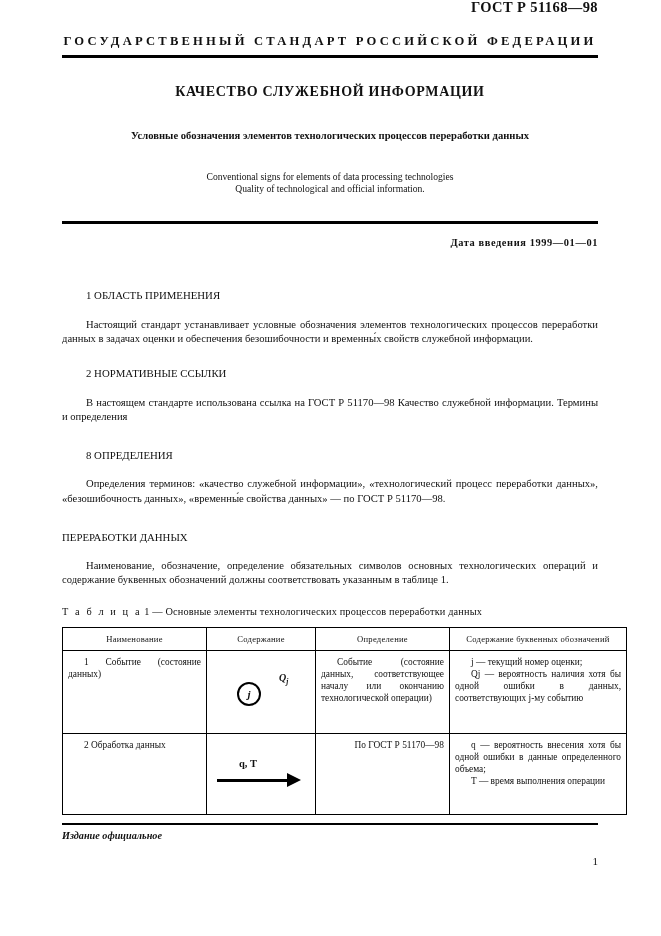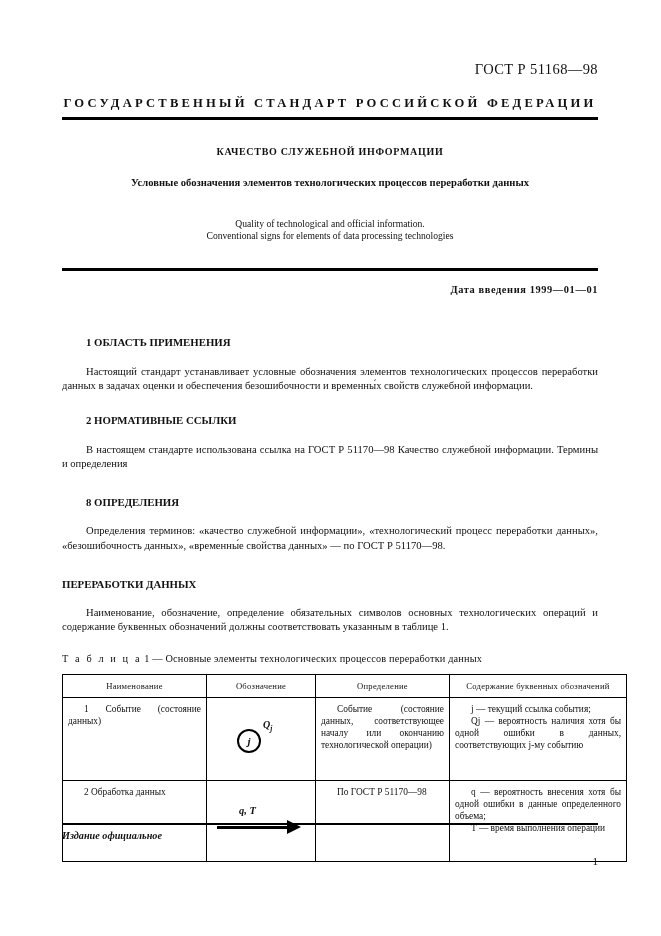--- a/index.html
+++ b/index.html
@@ -21,54 +21,53 @@
     left: 62px;
     top: 0;
     width: 536px;
     height: 936px;
   }
 
   
   .doc-number {
     text-align: right;
     font-size: 14.5px;
-    font-weight: normal;
+    font-weight: bold;
     letter-spacing: 0.4px;
-    margin-top: 62px;
     line-height: 1.1;
   }
 
   .std-line {
     text-align: center;
     font-size: 12.6px;
     font-weight: bold;
     letter-spacing: 3.2px;
     margin-top: 18px;
     white-space: nowrap;
   }
 
   .rule-thick {
     height: 3px;
     background: #000;
     margin-top: 6px;
   }
 
   .title-main {
     text-align: center;
-    font-size: 10px;
+    font-size: 14px;
     font-weight: bold;
     letter-spacing: 0.7px;
     margin-top: 26px;
   }
 
   .title-sub {
     text-align: center;
     font-size: 10.6px;
     font-weight: bold;
-    margin-top: 20px;
+    margin-top: 30px;
   }
 
   .title-en {
     text-align: center;
     font-size: 9.6px;
     margin-top: 30px;
     line-height: 1.28;
   }
 
   .rule-thick-2 {
@@ -85,21 +84,21 @@
     margin-top: 13px;
   }
 
   
   .body-wrap {
     margin-top: 40px;
   }
 
   h2.section {
     font-size: 10.8px;
-    font-weight: bold;
+    font-weight: normal;
     margin: 0;
     padding: 0;
     text-indent: 24px;
     line-height: 1.35;
   }
   h2.section.wide {
     text-indent: 24px;
   }
   h2.section .cont {
     display: block;
@@ -154,21 +153,21 @@
     padding: 5px 5px 5px 5px;
   }
   .c1 { width: 137px; }
   .c2 { width: 102px; }
   .c3 { width: 127px; }
   .c4 { width: 170px; }
 
   td.justify { text-align: justify; text-align-last: left; }
   td .ind { text-indent: 16px; display: block; }
   td.sym { text-align: center; }
-  td.center-text { text-align: left; }
+  td.center-text { text-align: right; }
 
   .row1 td { height: 72px; }
   .row2 td { height: 70px; }
 
   
   .sym-event {
     position: relative;
     width: 60px;
     height: 46px;
     margin: 14px auto 0 auto;
@@ -184,21 +183,21 @@
     box-sizing: border-box;
     font-size: 11px;
     font-style: italic;
     font-family: "Liberation Serif", serif;
     line-height: 20px;
     text-align: center;
     font-weight: bold;
   }
   .sym-event .sup {
     position: absolute;
-    left: 32px;
+    left: 48px;
     top: 2px;
     font-size: 10px;
     font-weight: bold;
     font-style: italic;
   }
   .sym-event .sup sub {
     font-size: 7.5px;
   }
 
   .sym-arrow {
@@ -206,21 +205,20 @@
     width: 88px;
     height: 40px;
     margin: 18px auto 0 auto;
   }
   .sym-arrow .lbl {
     position: absolute;
     left: 22px;
     top: 0;
     font-size: 10.5px;
     font-weight: bold;
-    font-style: italic;
   }
   .sym-arrow .shaft {
     position: absolute;
     left: 0;
     top: 22px;
     width: 74px;
     height: 2.6px;
     background: #000;
   }
   .sym-arrow .head {
@@ -267,22 +265,22 @@
 
   <div class="std-line">ГОСУДАРСТВЕННЫЙ СТАНДАРТ РОССИЙСКОЙ ФЕДЕРАЦИИ</div>
 
   <div class="rule-thick"></div>
 
   <div class="title-main">КАЧЕСТВО СЛУЖЕБНОЙ ИНФОРМАЦИИ</div>
 
   <div class="title-sub">Условные обозначения элементов технологических процессов переработки данных</div>
 
   <div class="title-en">
+    <div>Conventional signs for elements of data processing technologies</div>
     <div>Quality of technological and official information.</div>
-    <div>Conventional signs for elements of data processing technologies</div>
   </div>
 
   <div class="rule-thick-2"></div>
 
   <div class="intro-date">Дата введения 1999—01—01</div>
 
   <div class="body-wrap">
 
     <h2 class="section">1  ОБЛАСТЬ ПРИМЕНЕНИЯ</h2>
     <div class="gap-a"></div>
@@ -302,41 +300,41 @@
     <h2 class="section wide"><span class="cont">ПЕРЕРАБОТКИ ДАННЫХ</span></h2>
     <div class="gap-a"></div>
     <p class="para">Наименование, обозначение, определение обязательных символов основных технологических операций и содержание буквенных обозначений должны соответствовать указанным в таблице 1.</p>
 
     <div class="table-caption"><span class="sp">Т а б л и ц а</span> <span>1 — Основные элементы технологических процессов переработки данных</span></div>
 
     <table class="main">
       <thead>
         <tr>
           <th class="c1">Наименование</th>
-          <th class="c2">Обозначение</th>
+          <th class="c2">Содержание</th>
           <th class="c3">Определение</th>
           <th class="c4">Содержание буквенных обозначений</th>
         </tr>
       </thead>
       <tbody>
         <tr class="row1">
           <td class="c1 justify">
               <span class="ind">1 Событие (состояние данных)</span>
             </td>
           <td class="c2 sym">
             <div class="sym-event">
               <div class="circ">j</div>
               <div class="sup"><span>Q</span><sub>j</sub></div>
             </div>
           </td>
           <td class="c3 justify">
               <span class="ind">Событие (состояние данных, соответствующее началу или окончанию технологической операции)</span>
             </td>
           <td class="c4 justify">
-              <span class="ind">j — текущий ссылка события;</span>
+              <span class="ind">j — текущий номер оценки;</span>
               <span class="ind">Qj — вероятность наличия хотя бы одной ошибки в данных, соответствующих j-му событию</span>
             </td>
         </tr>
         <tr class="row2">
           <td class="c1 justify">
               <span class="ind">2 Обработка данных</span>
             </td>
           <td class="c2 sym">
             <div class="sym-arrow">
               <div class="lbl">q, T</div>

